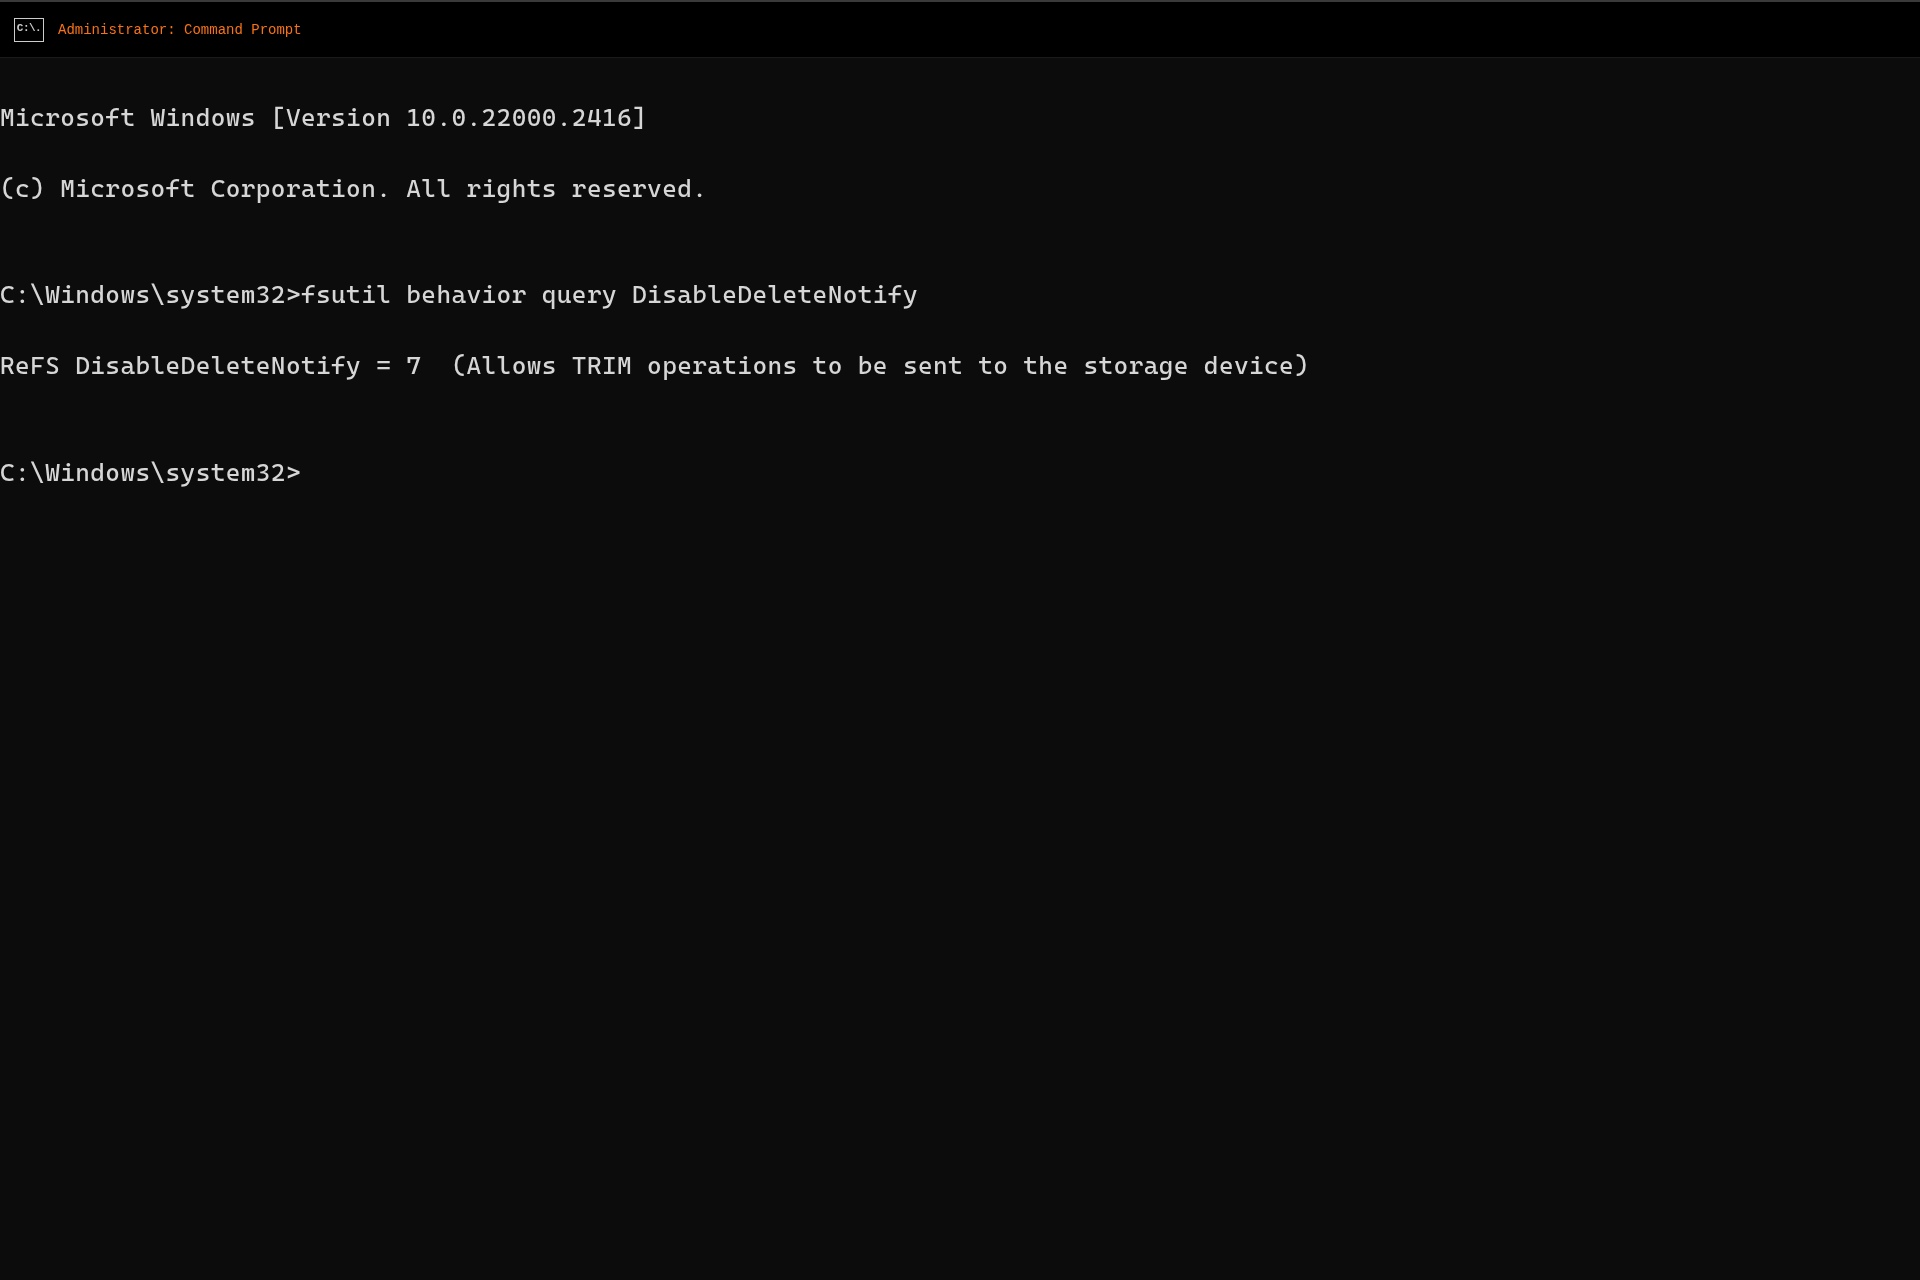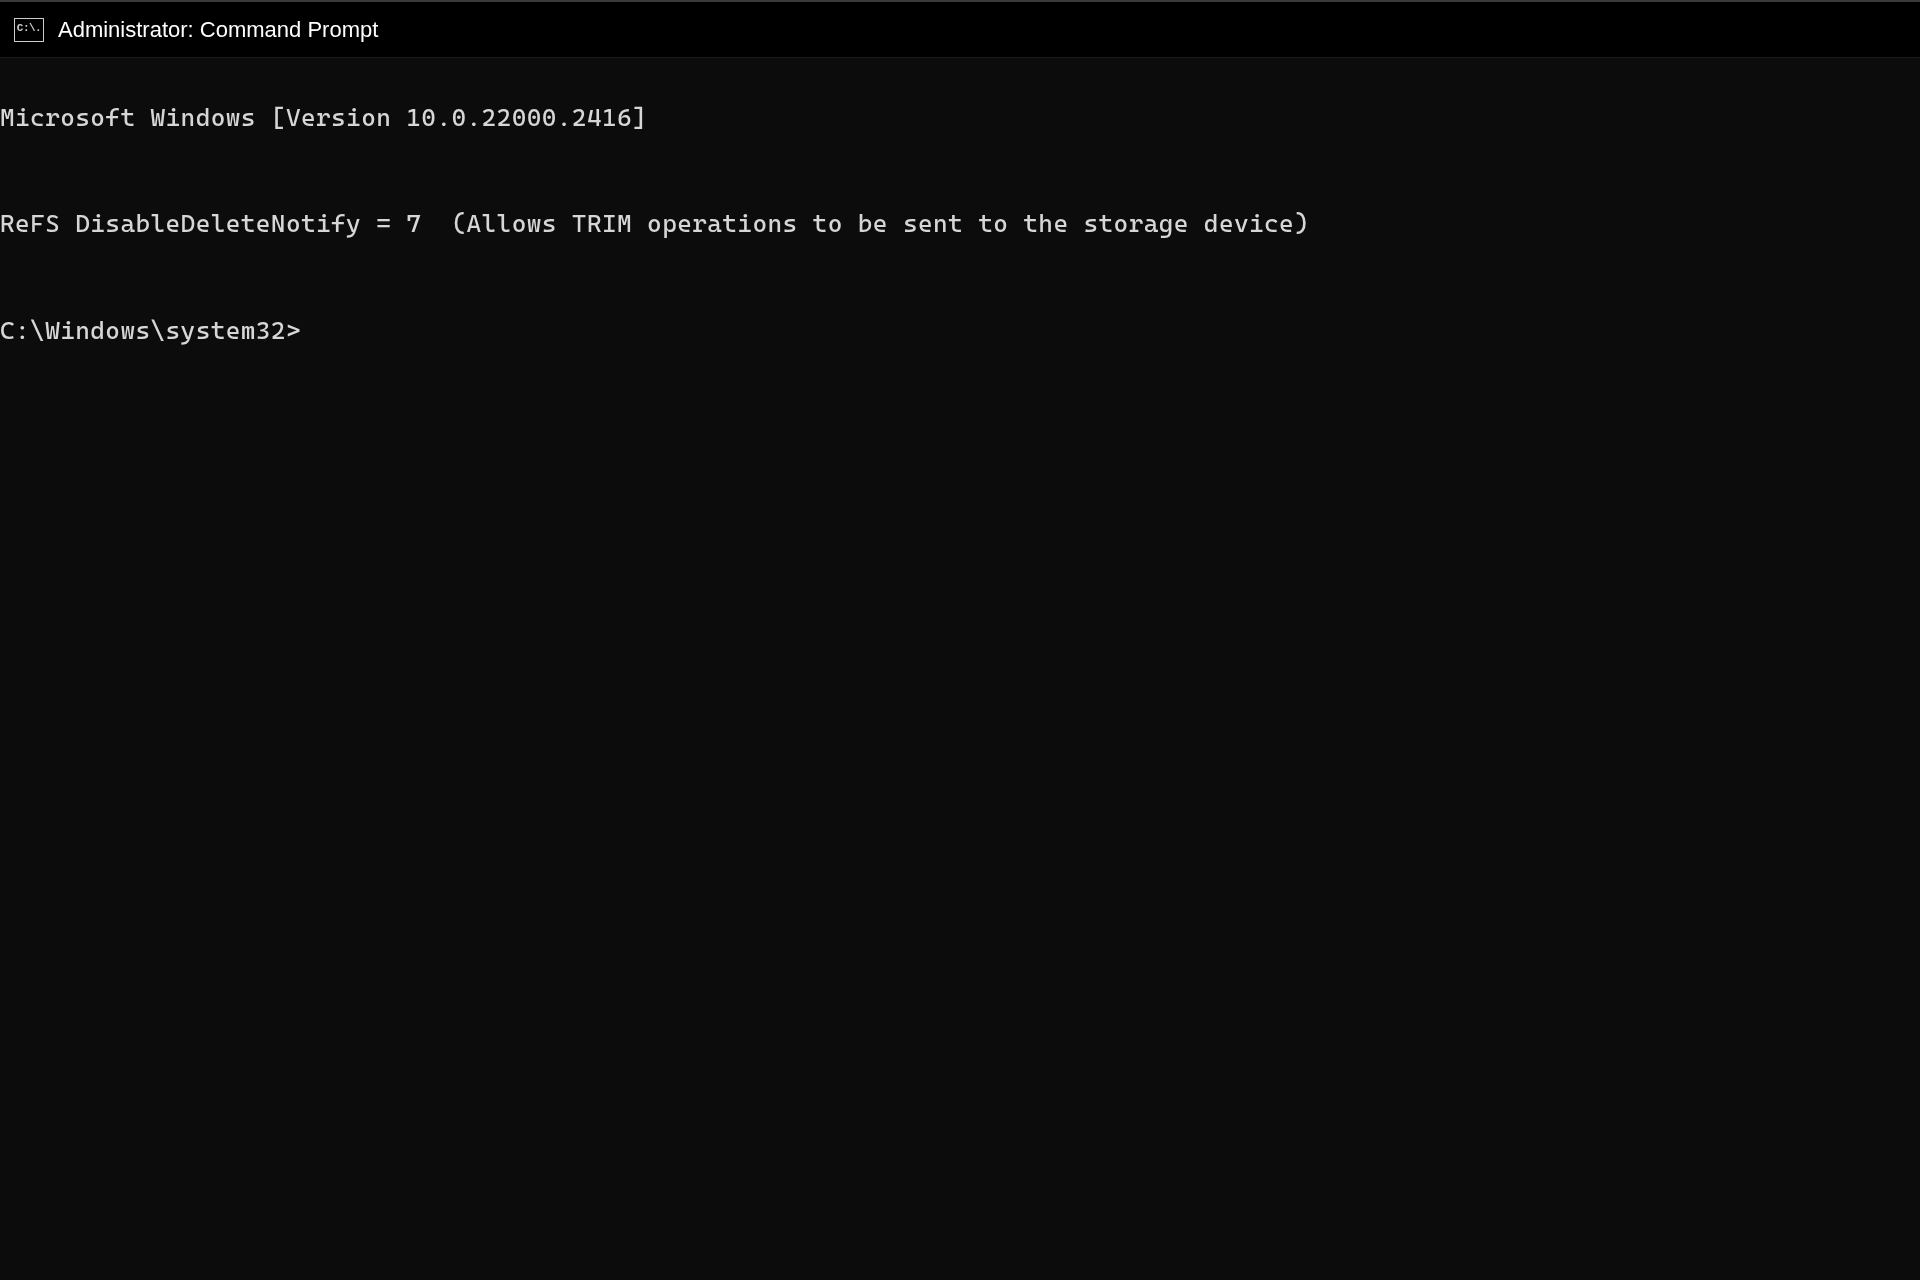--- a/index.html
+++ b/index.html
@@ -45,23 +45,23 @@
     .app-icon-text {
       color: #cccccc;
       font-size: 11px;
       font-weight: bold;
       letter-spacing: -0.5px;
       line-height: 1;
       position: relative;
       top: -1px;
     }
     .title-text {
-      color: #ffffff;
-      font-family: Liberation Sans, sans-serif;
-      font-size: 22px;
+      color: #f97316;
+      font-family: Liberation Mono, monospace;
+      font-size: 14px;
       font-weight: 400;
     }
     .terminal {
       flex: 1;
       padding: 6px 0 0 0;
       color: #d6d6d6;
       font-size: 25px;
       line-height: 1.42;
       white-space: pre;
       font-family: Consolas, "Cascadia Mono", "Courier New", monospace;
@@ -86,18 +86,20 @@
 <div class="window">
   <div class="titlebar">
     <div class="app-icon">
       <span class="app-icon-text">C:\.</span>
     </div>
     <div class="title-text">Administrator: Command Prompt</div>
   </div>
 
   <div class="terminal">
 <span class="line">Microsoft Windows [Version 10.0.22000.2416]</span>
+<span class="line">(c) Microsoft Corporation. All rights reserved.</span>
 <span class="line"></span>
+<span class="line"><span>C:\Windows\system32&gt;</span><span class="after-prompt">fsutil behavior query DisableDeleteNotify</span></span>
 <span class="line">ReFS DisableDeleteNotify = 7  (Allows TRIM operations to be sent to the storage device)</span>
 <span class="line"></span>
 <span class="line"><span>C:\Windows\system32&gt;</span><span class="cursor"></span></span>
   </div>
 </div>
 
 </body></html>

